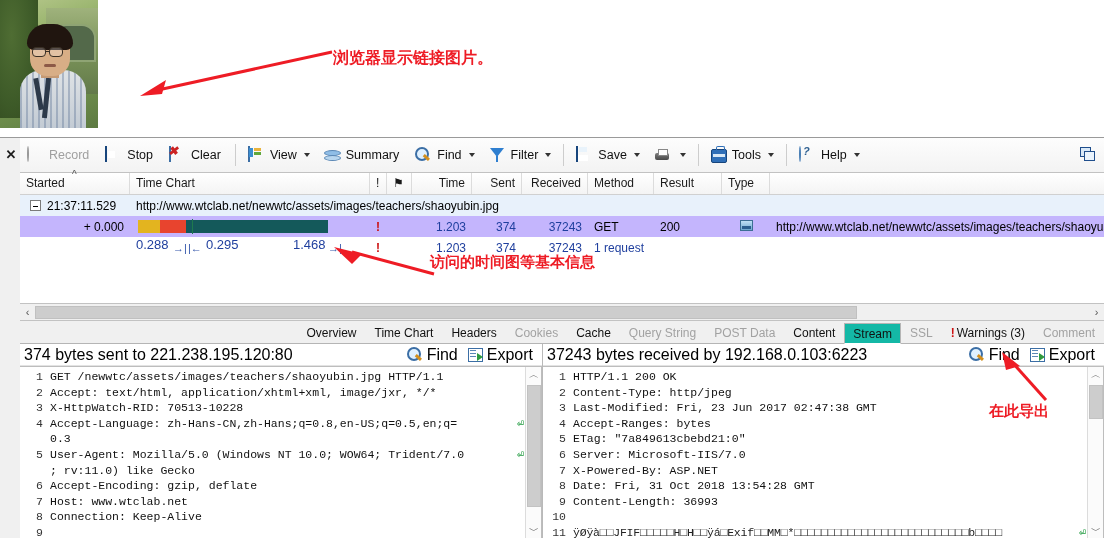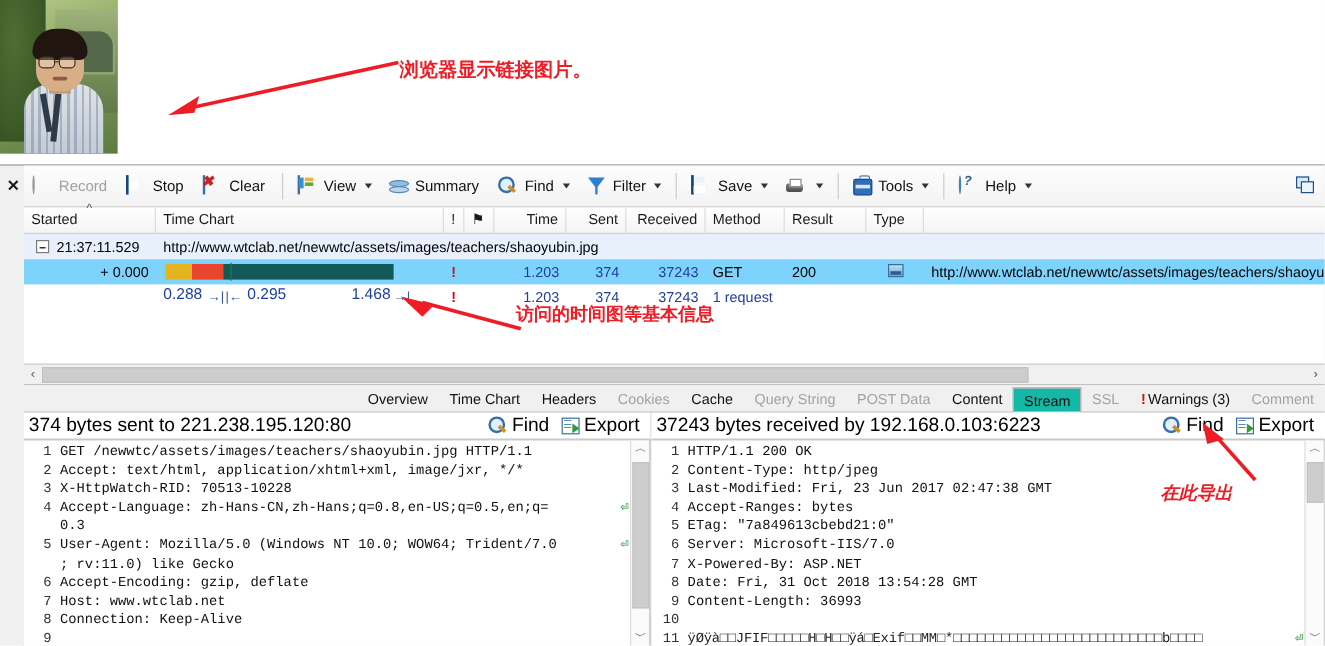--- a/index.html
+++ b/index.html
@@ -42,21 +42,21 @@
   .ph-gb { position:absolute; left:46px; top:51px; width:3px; height:1.4px; background:#3a3025; }
   .ph-mouth { position:absolute; left:44px; top:64px; width:12px; height:3px; background:#8d5a47; border-radius:3px; }
   .ph-lan  { position:absolute; left:44px; top:78px; width:5px; height:40px; background:#2d3a4a;
              transform:rotate(6deg); }
   .ph-lan2 { position:absolute; left:36px; top:78px; width:5px; height:32px; background:#2d3a4a;
              transform:rotate(-10deg); }
 
   .anno { position:absolute; color:#ee1c25; font-weight:bold; white-space:nowrap; }
   #anno-top { left:333px; top:48px; font-size:16px; }
   #anno-mid { left:430px; top:253px; font-size:15px; }
-  #anno-exp { left:967px; top:402px; font-size:15px;font-style:italic; }
+  #anno-exp { left:989px; top:402px; font-size:15px; }
 
   svg.arrow { position:absolute; overflow:visible; pointer-events:none; }
 
   
   #hw { position:absolute; left:0; top:137px; width:1104px; height:401px;
         background:#f0f0f0; border-top:1px solid #9a9a9a; }
 
   #sidebar-label {
     position:absolute; left:0; top:137px; width:20px; height:401px;
     background:#ffffff; border-right:1px solid #c8c8c8;
@@ -135,21 +135,21 @@
   #grid-head { display:flex; height:22px;
           background:linear-gradient(180deg,#ffffff 0%,#f4f4f4 100%);
           border-bottom:1px solid #d0d0d0; }
   .gh { position:relative; padding:3px 6px; font-size:12px; color:#1a1a1a;
         border-right:1px solid #dcdcdc; overflow:hidden; white-space:nowrap; }
   .gh.r { text-align:right; }
   .sortmark { position:absolute; left:52px; top:-4px; font-size:10px; color:#555; }
 
   .grow { display:flex; height:21px; align-items:center; font-size:12px; }
   .grow.group { background:#e8f1fb; }
-  .grow.sel { background:#7dd3fc; }
+  .grow.sel { background:#c4b5fd; }
   .gc { padding:0 6px; white-space:nowrap; overflow:hidden; }
   .gc.r { text-align:right; }
   .gc.blue { color:#1f3f9e; }
 
   .expander { width:11px; height:11px; border:1px solid #7b7b7b; background:#fff;
       display:inline-block; position:relative; margin-left:4px; }
   .expander:after { content:""; position:absolute; left:2px; top:4.5px; width:5px; height:1px; background:#000; }
 
   
   .tc-wrap { position:relative; height:21px; }

